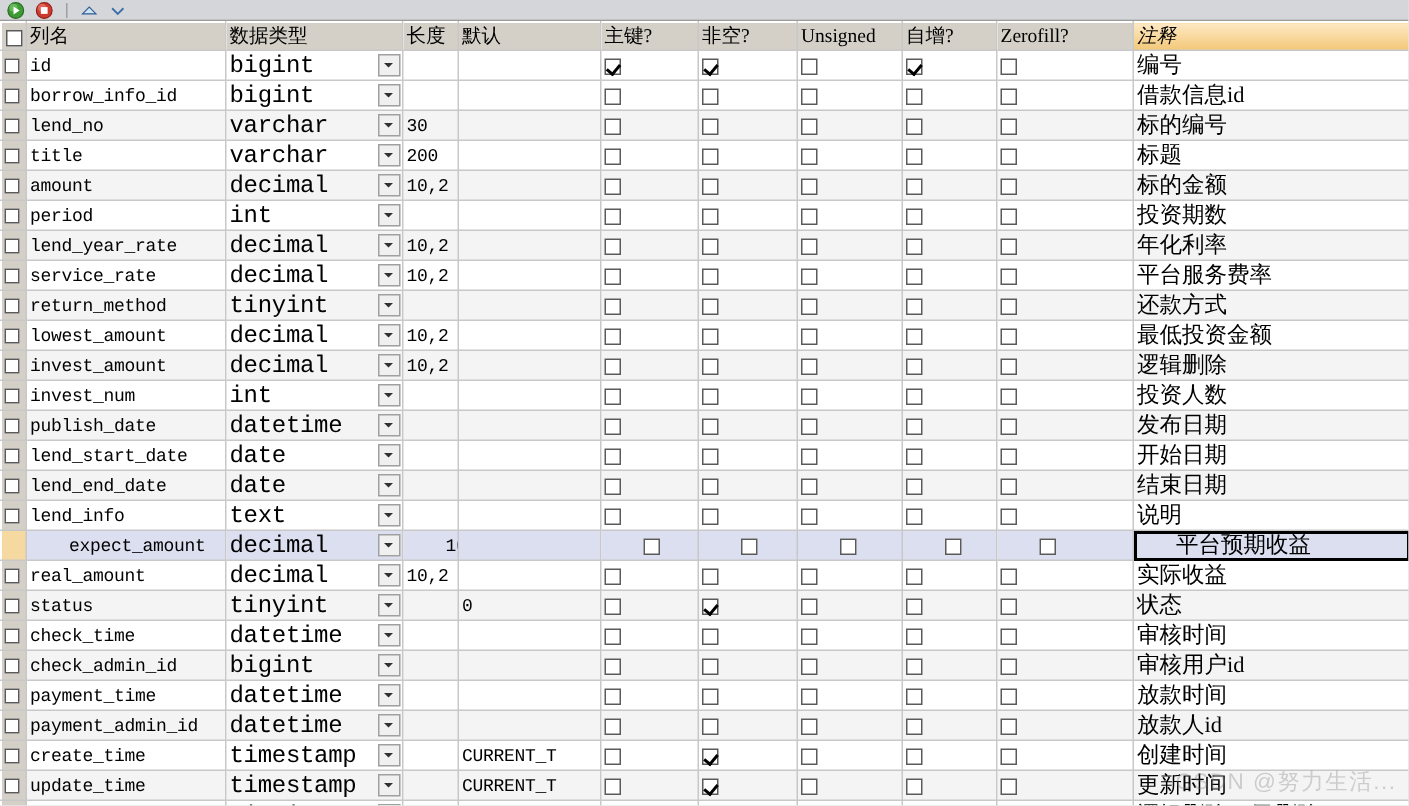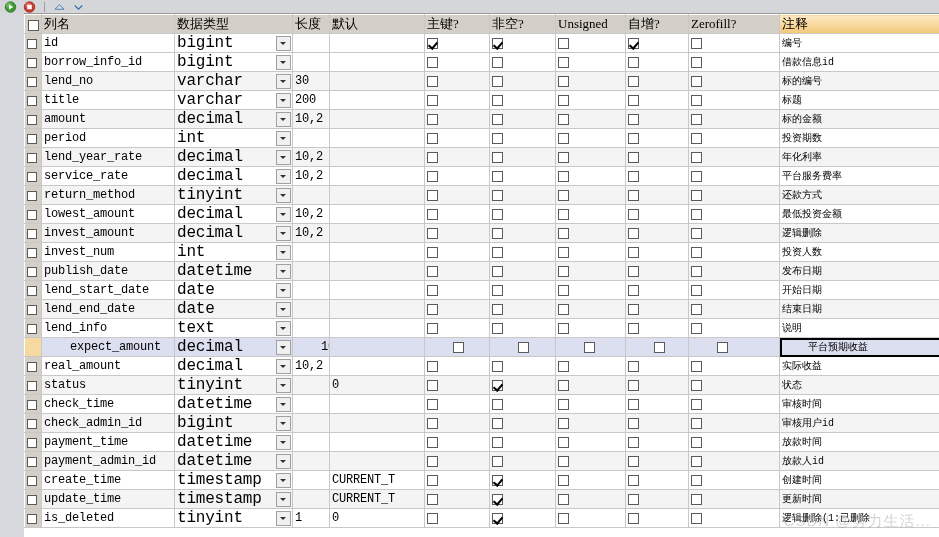--- a/index.html
+++ b/index.html
@@ -32,21 +32,20 @@
   }
 
   
   #grid-wrap {
     position: relative;
     height: 524px;
     background: #ffffff;
     border-top: 1px solid #9c9c9c;
     box-sizing: border-box;
     overflow: hidden;
-    margin-left: 24px;
   }
   table.grid {
     border-collapse: collapse;
     table-layout: fixed;
     width: 939px;
     font-size: 12px;
   }
   table.grid td, table.grid th {
     border-right: 1px solid #c8c8c8;
     border-bottom: 1px solid #c8c8c8;
@@ -68,20 +67,21 @@
     border-right: 1px solid #8d8d83;
     border-bottom: 1px solid #8d8d83;
     height: 19px;
     color: #000;
     font-family: "Liberation Serif", serif;
     font-size: 13px;
     padding: 0 3px;
   }
   thead th.hl {
     background: linear-gradient(to bottom, #fde9c4 0%, #f8d79a 55%, #f3c878 100%);
+    font-style: italic;
   }
   thead th.selcol {
     width: 17px;
     padding: 0;
     text-align: center;
   }
 
   
   col.c-sel   { width: 17px; }
   col.c-name  { width: 133px; }
@@ -99,22 +99,22 @@
   tbody tr.odd  td { background: #ffffff; }
   tbody tr.even td { background: #f4f4f4; }
   tbody tr.sel  td { background: #dcdff0; padding-left: 28px; }
 
   td.mono {
     font-family: "Liberation Mono", monospace;
     font-size: 12px;
     letter-spacing: -0.2px;
   }
   td.cjk {
-    font-family: Liberation Mono, monospace;
-    font-size: 10px;
+    font-family: Liberation Serif, serif;
+    font-size: 15px;
   }
   td.center { text-align: center; padding: 0; }
 
   
   td.gutter, th.selcol {
     background: #d4d0c8 !important;
     border-right: 1px solid #8d8d83;
     border-bottom: 1px solid #8d8d83;
     border-top: 1px solid #ffffff;
     border-left: 1px solid #ffffff;

